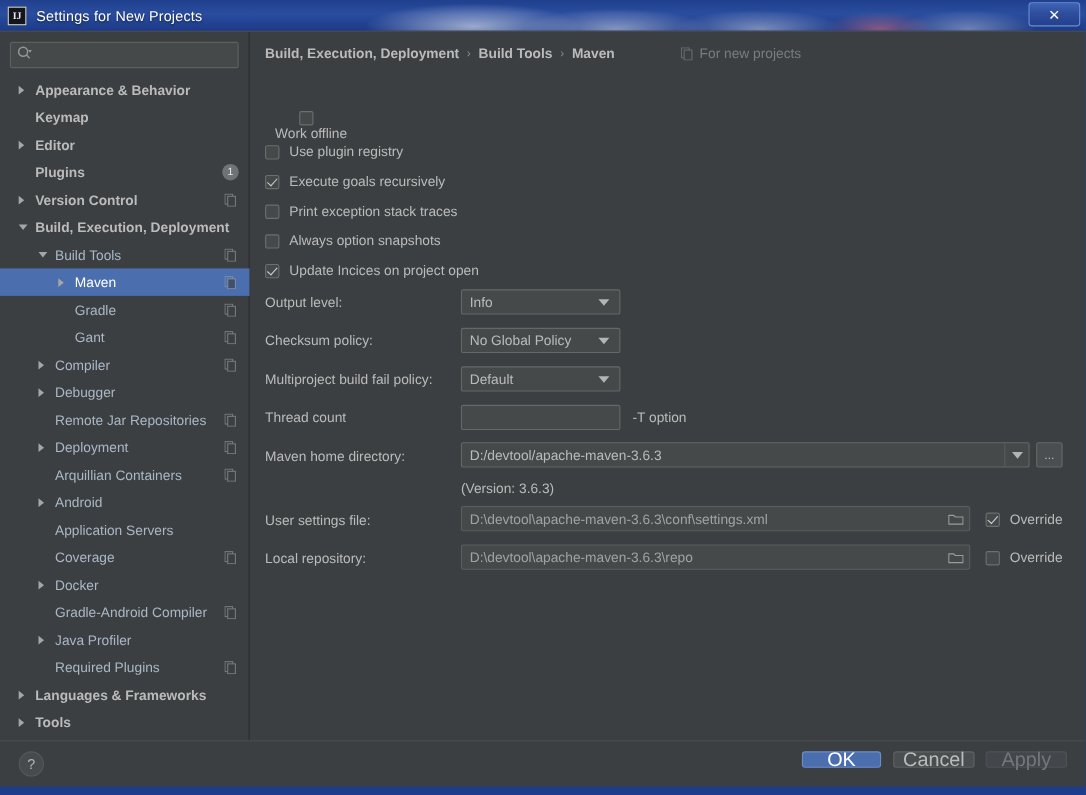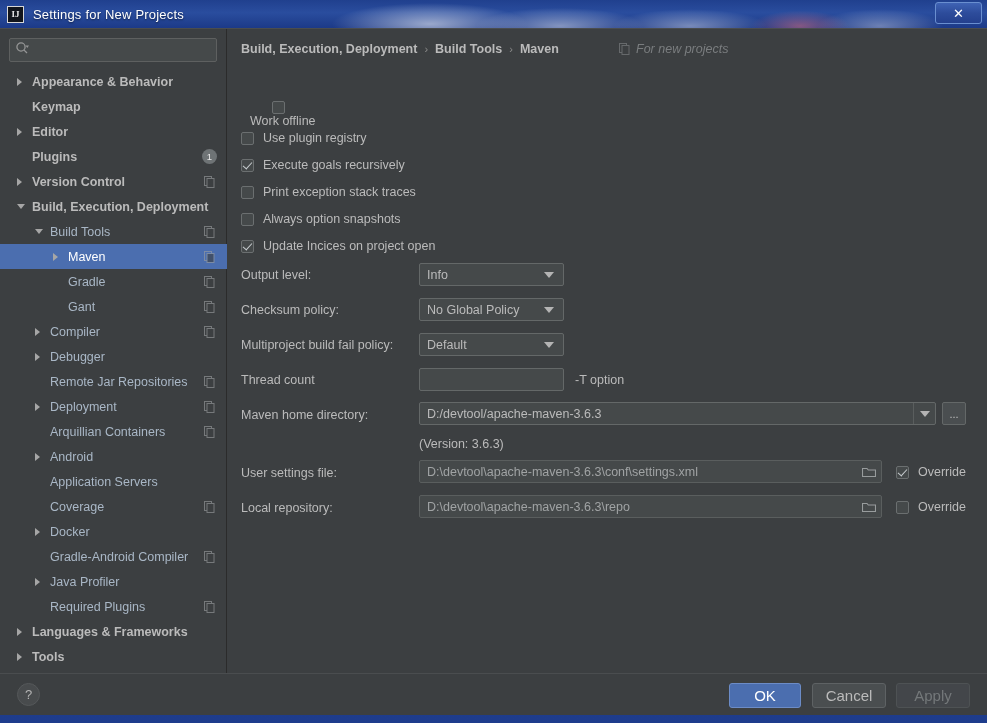--- a/index.html
+++ b/index.html
@@ -182,21 +182,20 @@
   .crumb.link { cursor: pointer; }
   .crumb-sep { color: #8a8a8a; margin: 0 7px; font-size: 11px; }
   #for-new-projects {
     position: absolute;
     left: 391px; top: 10px;
     height: 20px;
     display: flex; align-items: center;
     color: #7a7d7f;
     font-size: 12.5px;
     white-space: nowrap;
-    font-style: italic;
   }
   #for-new-projects .copy-icon {
     position: relative; right: auto;
     margin-right: 6px;
     opacity: .55;
   }
 
   
   .cb-row {
     position: absolute;
@@ -348,23 +347,23 @@
     background: #484b4d;
     border: 1px solid #55585a;
     color: #b4b4b4;
     font-size: 13px;
     display: flex; align-items: center; justify-content: center;
     cursor: pointer;
   }
   .dlg-btn {
     position: absolute;
     top: 9px;
-    height: 25px;
+    height: 15px;
     border-radius: 3px;
-    font-size: 15px;
+    font-size: 18px;
     display: flex; align-items: center; justify-content: center;
     cursor: pointer;
     font-family: "Liberation Sans", sans-serif;
   }
   #ok-button {
     left: 729px; width: 72px;
     background: #4b6eaf;
     border: 1px solid #6c8cc7;
     color: #ffffff;
   }

